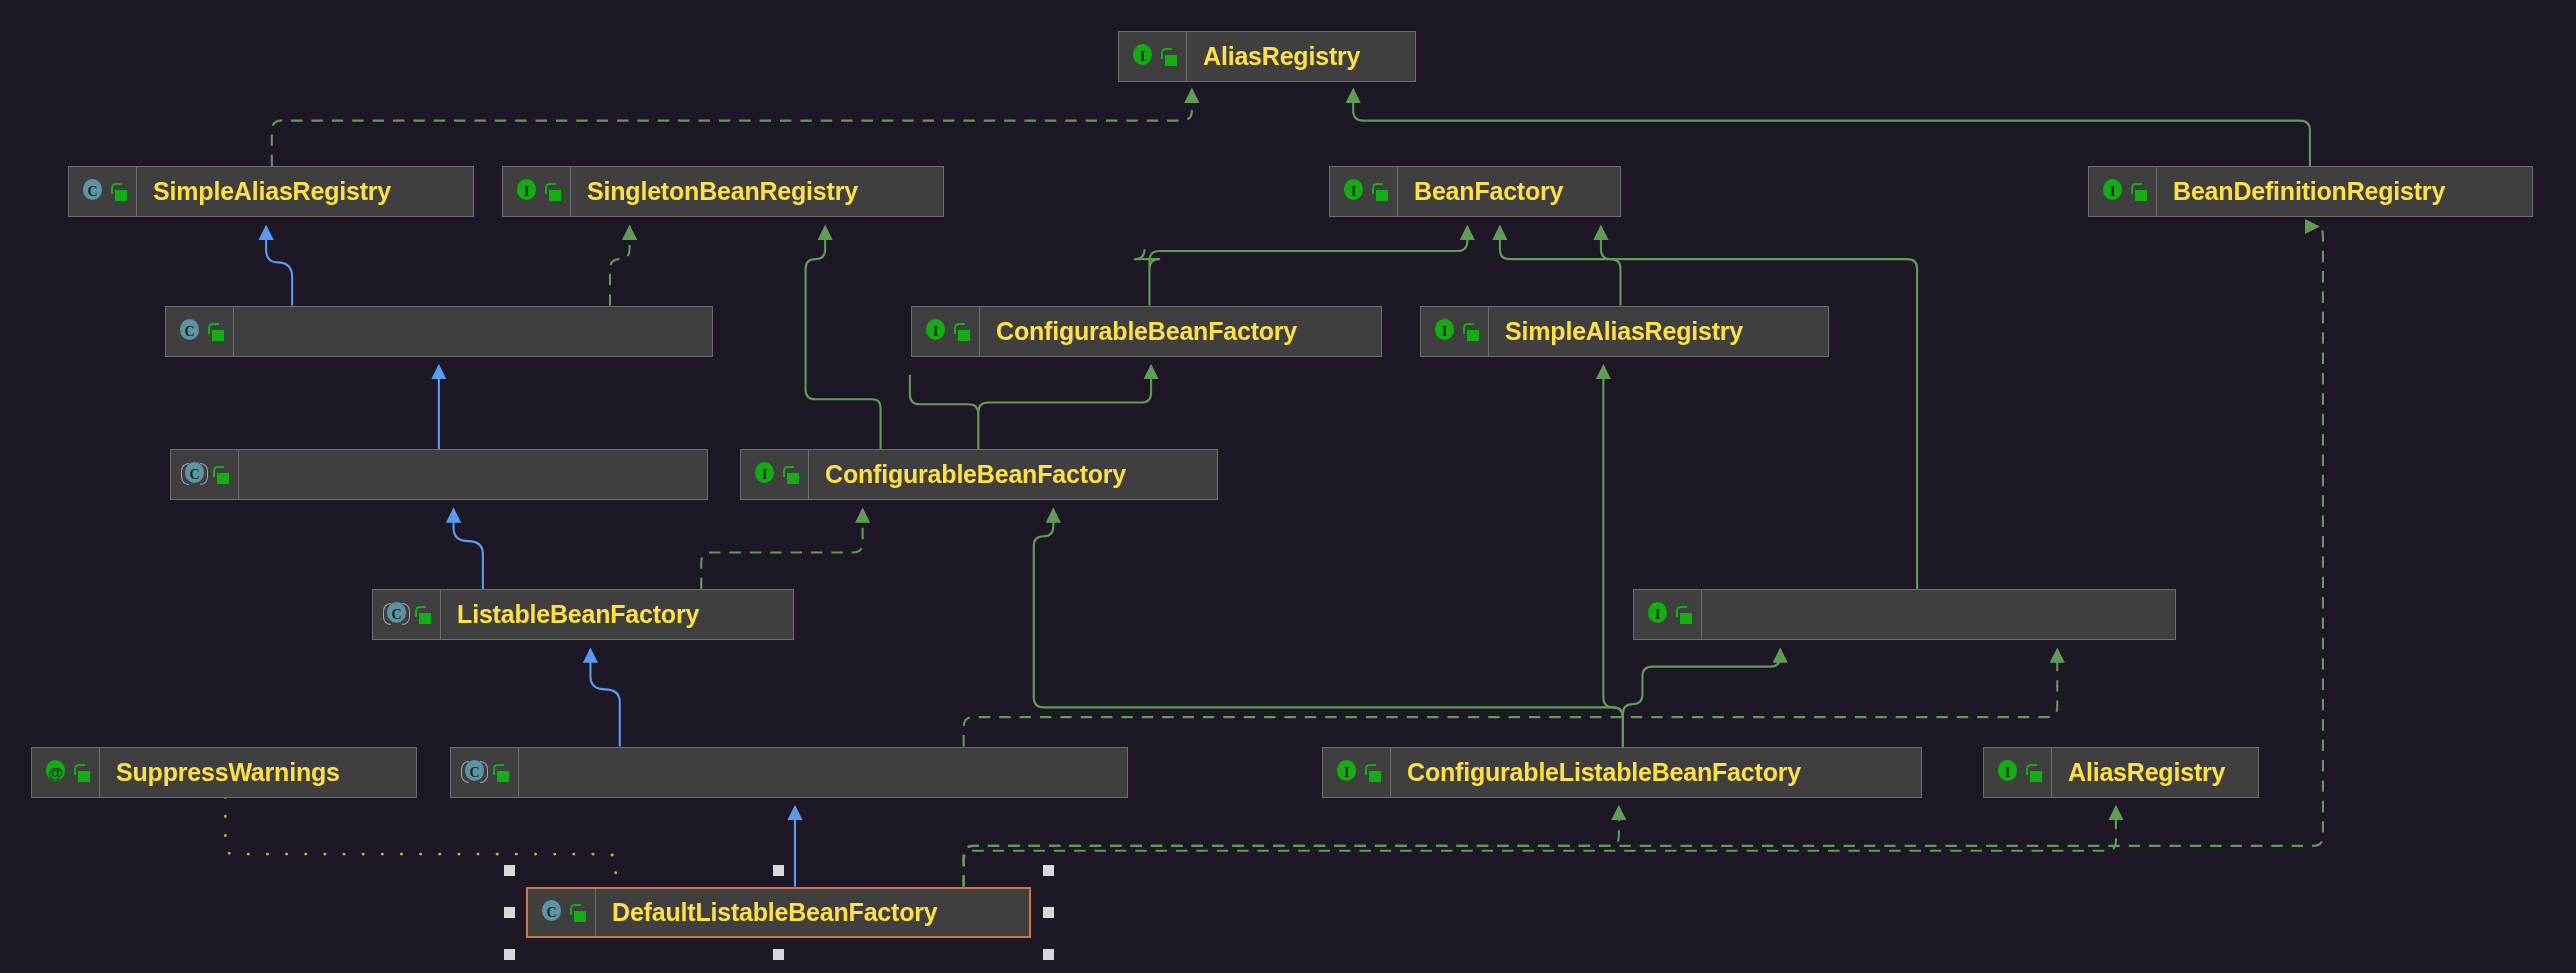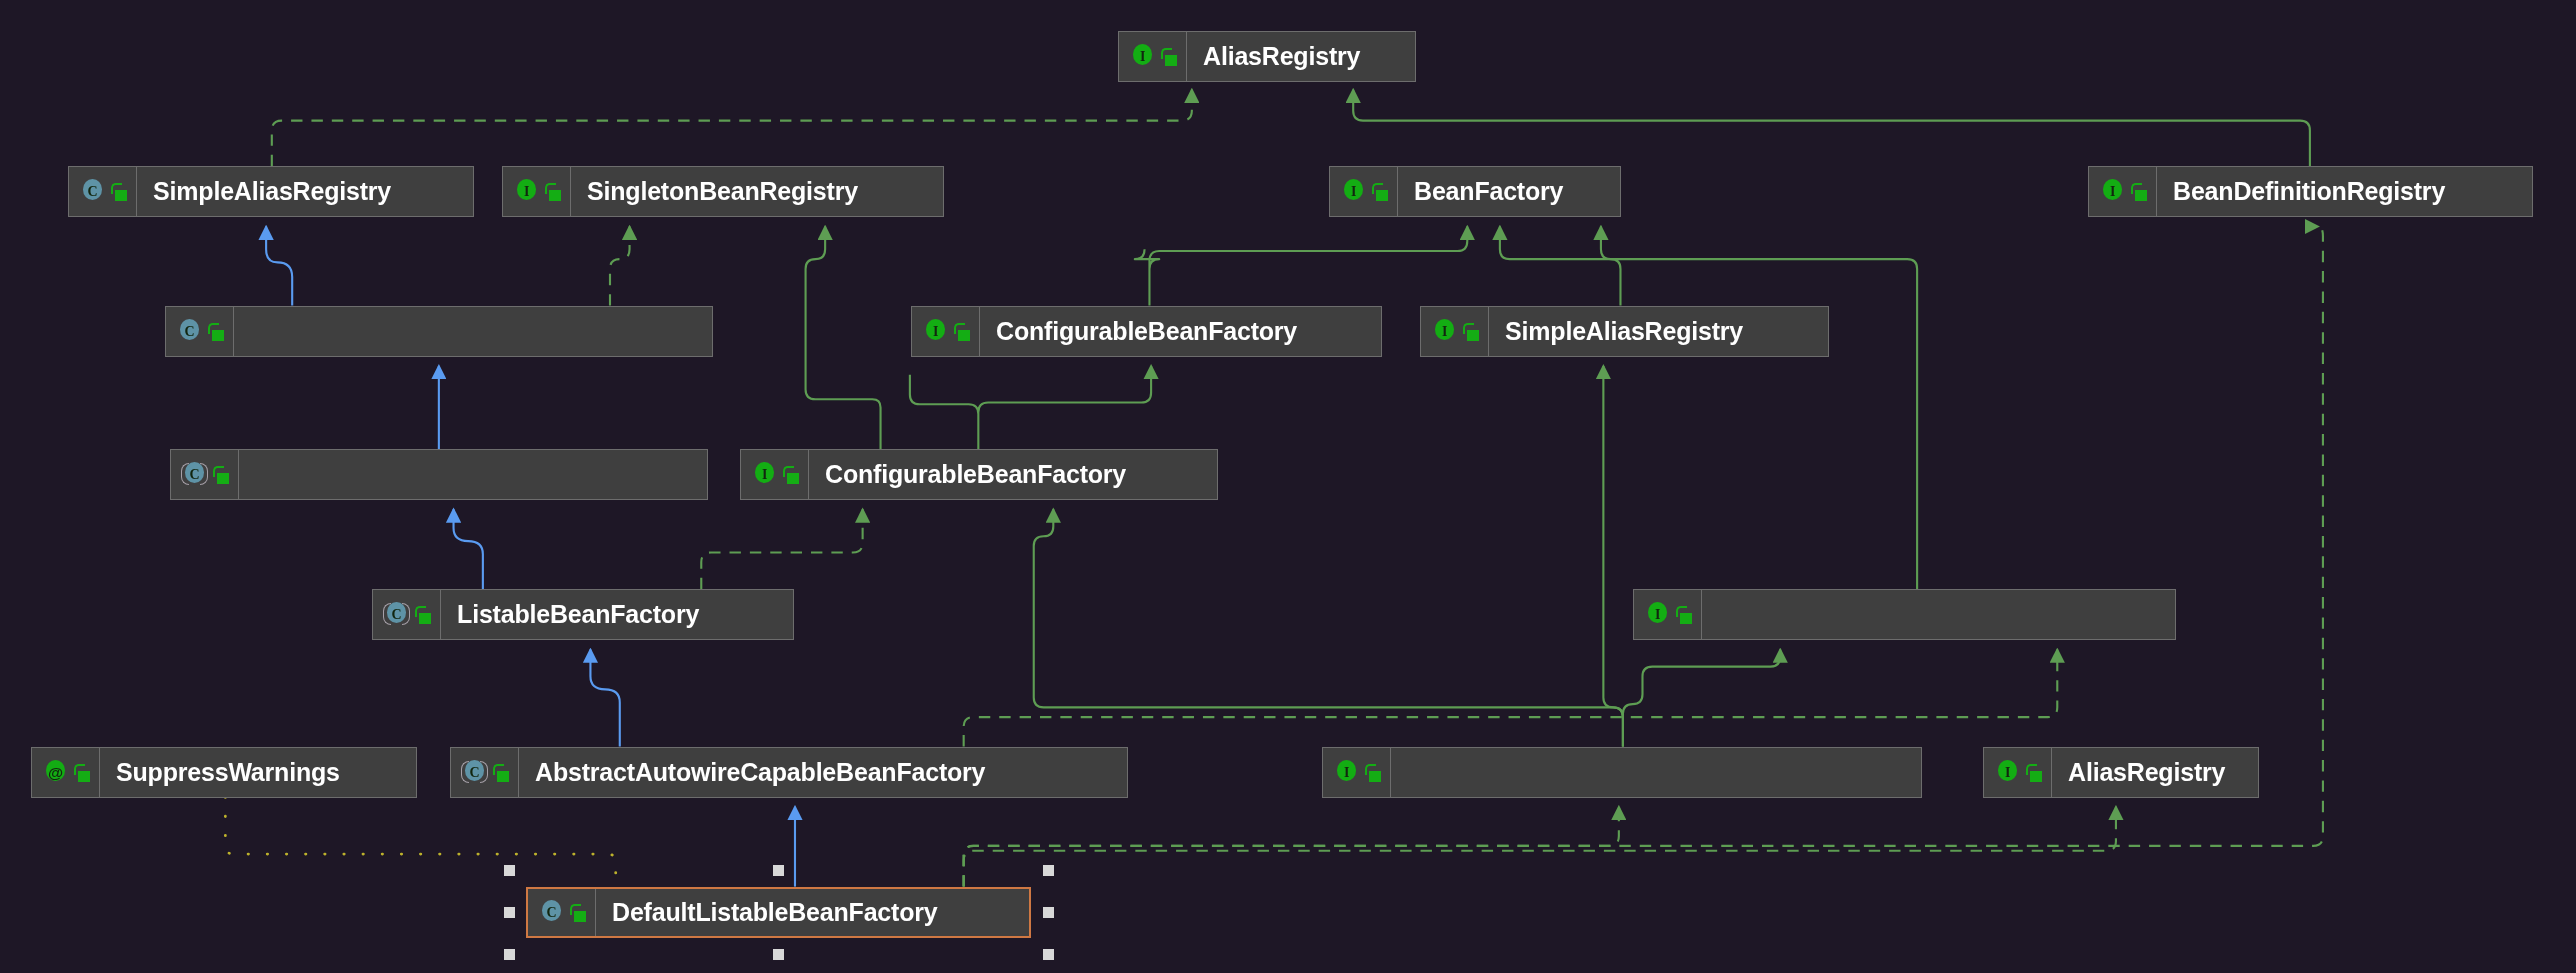--- a/index.html
+++ b/index.html
@@ -43,21 +43,21 @@
     align-items: center;
     padding: 0 8.2px 0 11.4px;
     border-right: 0.8px solid #6d6d6d;
     gap: 5.7px;
   }
   .node.selected .node-icons { border-right: 0.8px solid #6d6d6d; }
   .node-label {
     padding: 0 18px 0 16.3px;
     font-size: 25px;
     font-weight: bold;
-    color: #ffffff;
+    color: #fde047;
     letter-spacing: -0.2px;
   }
 
   
   .kind {
     position: relative;
     width: 24.5px; height: 24.5px;
     display: inline-flex;
     align-items: center;
     justify-content: center;
@@ -390,33 +390,33 @@
         <div class="node-icons">
           <span class="kind kind-abstract">
             <span class="disc"></span>
             <span class="glyph">C</span>
           </span>
           <span class="lock">
             <span class="shackle"></span>
             <span class="body"></span>
           </span>
         </div>
-        <span class="node-label">AbstractAutowireCapableBeanFactory</span>
       </div>
       <div class="node" style="left: 1322px; top: 747px; width: 600px;">
         <div class="node-icons">
           <span class="kind kind-interface">
             <span class="disc"></span>
             <span class="glyph">I</span>
           </span>
           <span class="lock">
             <span class="shackle"></span>
             <span class="body"></span>
           </span>
         </div>
+        <span class="node-label">ConfigurableListableBeanFactory</span>
       </div>
       <div class="node" style="left: 1983px; top: 747px; width: 276px;">
         <div class="node-icons">
           <span class="kind kind-interface">
             <span class="disc"></span>
             <span class="glyph">I</span>
           </span>
           <span class="lock">
             <span class="shackle"></span>
             <span class="body"></span>

